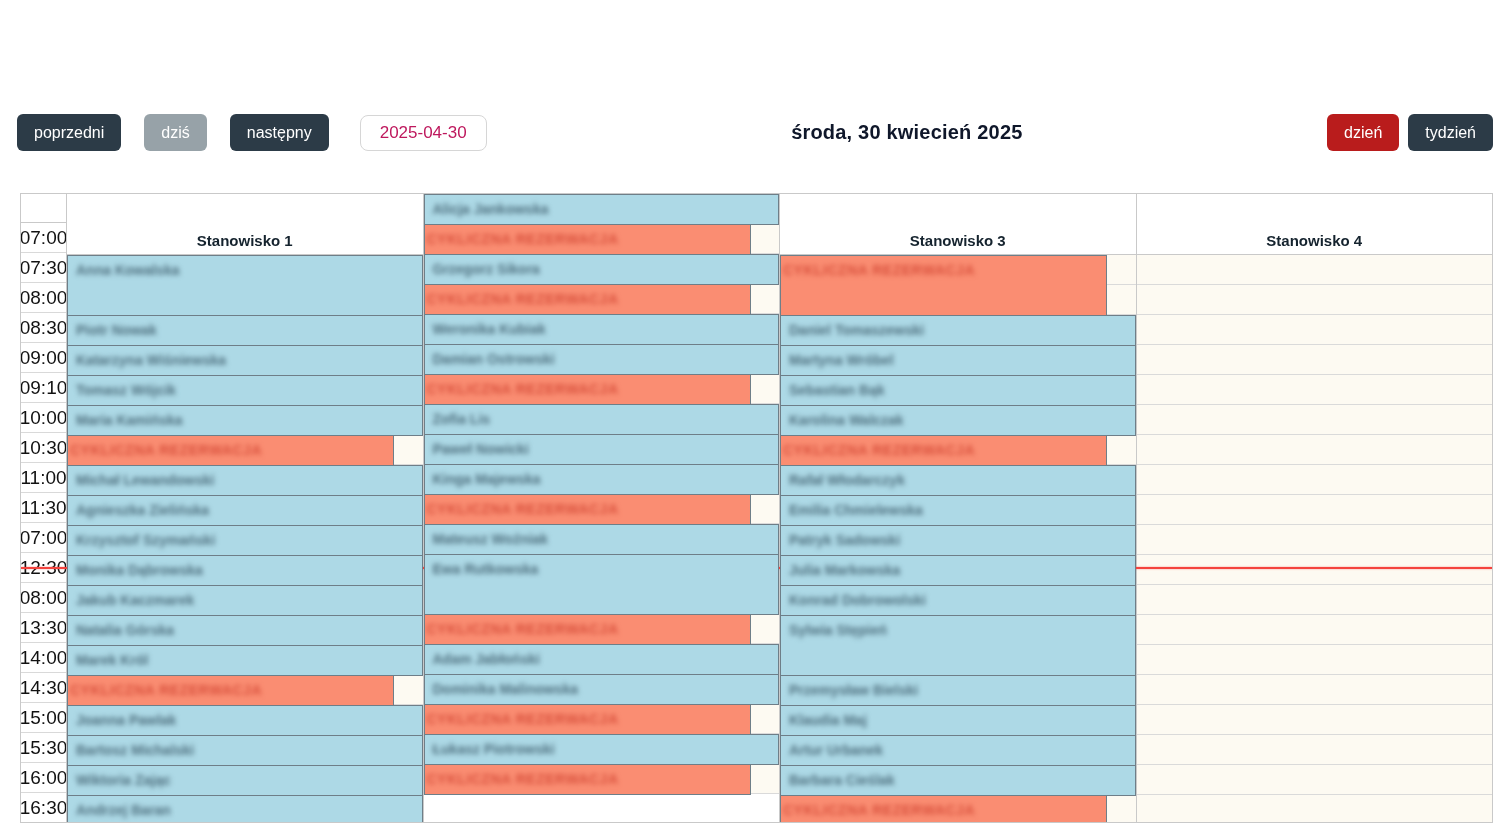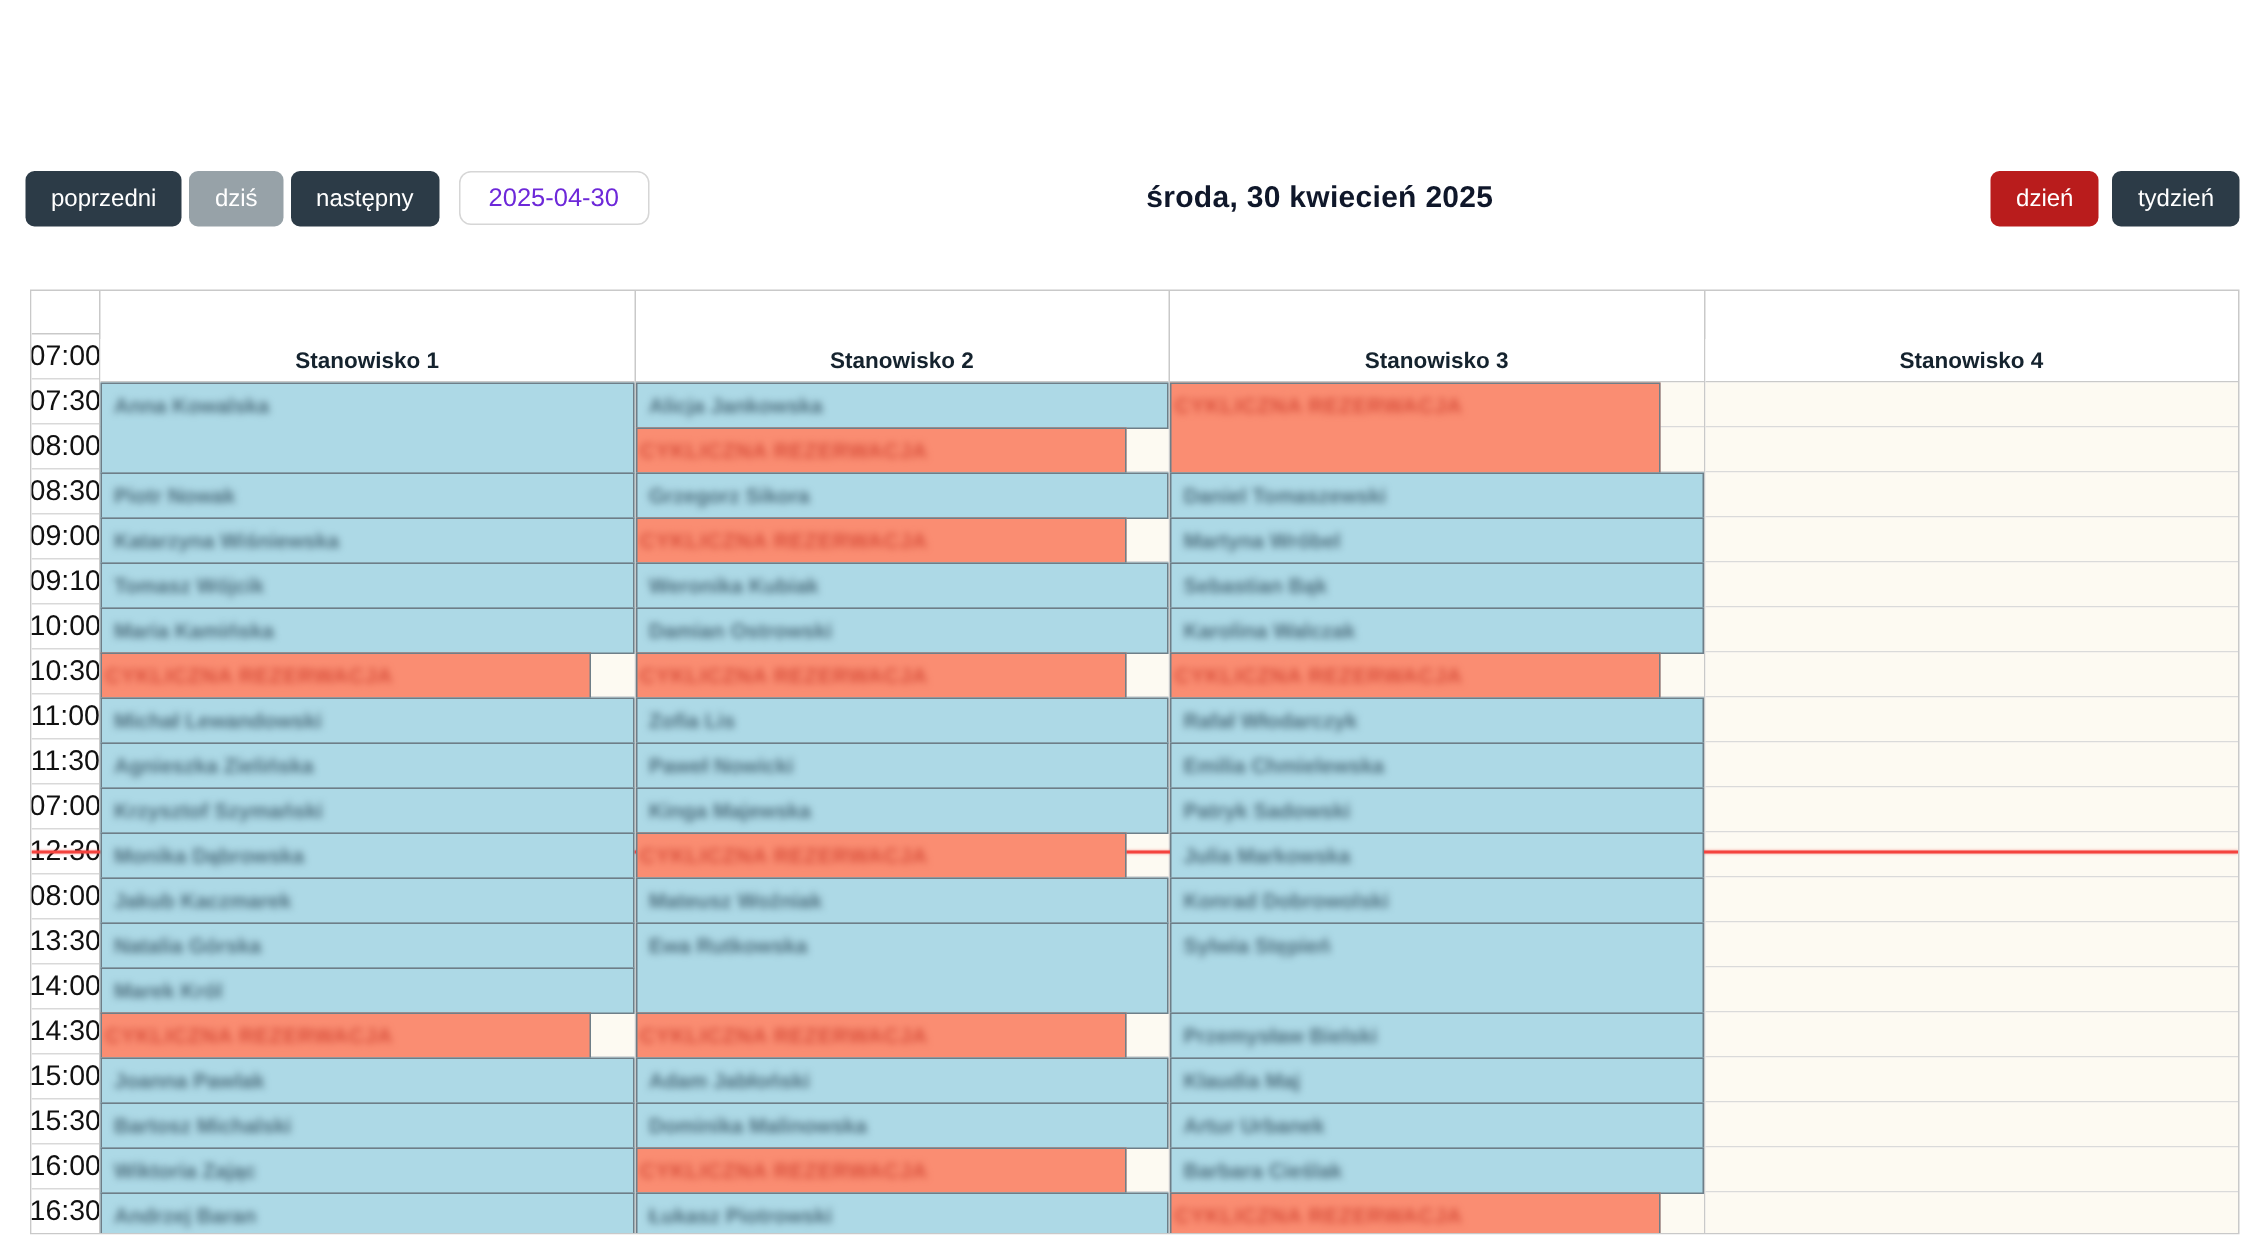--- a/index.html
+++ b/index.html
@@ -9,28 +9,28 @@
 
   
   .top-actions { position:absolute; left:20px; top:15px; display:flex; gap:28px; }
   .btn-blue { background:#2f6bf2; color:#fff; border:none; border-radius:6px;
               height:41px; padding:0 22px; font-size:18px; cursor:pointer;
               font-family:"Liberation Sans", sans-serif; }
 
   
   .toolbar { position:absolute; left:17px; right:18px; top:114px; height:37px;
              display:flex; align-items:center; }
-  .nav-group { display:flex; gap:5px; }
+  .nav-group { display:flex; gap:23px; align-items:center; }
   .btn-dark { background:#2c3b47; color:#fff; border:none; border-radius:6px;
               height:37px; padding:0 17px; font-size:16px; cursor:pointer;
               font-family:"Liberation Sans", sans-serif; }
   .btn-gray { background:#97a2a8; }
   .btn-darker { background:#b91c1c; }
   .date-input { margin-left:8px; width:127px; height:36px; border:1px solid #d6d6d6;
-                border-radius:8px; font-size:17px; text-align:center; color:#6d28d9;
+                border-radius:8px; font-size:17px; text-align:center; color:#be185d;
                 font-family:"Liberation Sans", sans-serif; outline:none; }
   .toolbar-title { flex:1; text-align:center; font-size:20px; font-weight:bold;
                    color:#0f172a; letter-spacing:.2px; }
   .view-group { display:flex; gap:9px; }
 
   
   .grid { position:absolute; left:20px; top:193px; width:1473px; height:630px;
           border:1px solid #c9c9c9; display:flex; overflow:hidden; background:#fff; }
   .time-col { width:45px; flex:0 0 45px; background:#fff; }
   .station-col { flex:1 1 0; border-left:1px solid #c9c9c9; min-width:0; }
@@ -174,21 +174,20 @@
           </div>
           <div class="event event-booking" style="top: 540px; height: 31px;">
             <span class="event-label">Andrzej Baran</span>
           </div>
           <div class="event event-booking" style="top: 570px; height: 31px;">
             <span class="event-label">Paulina Czarnecka</span>
           </div>
         </div>
       </div>
       <div class="station-col">
-        <div class="col-header">Stanowisko 2</div>
         <div class="col-body">
           <div class="slot"></div>
           <div class="slot"></div>
           <div class="slot"></div>
           <div class="slot"></div>
           <div class="slot"></div>
           <div class="slot"></div>
           <div class="slot"></div>
           <div class="slot"></div>
           <div class="slot"></div>

